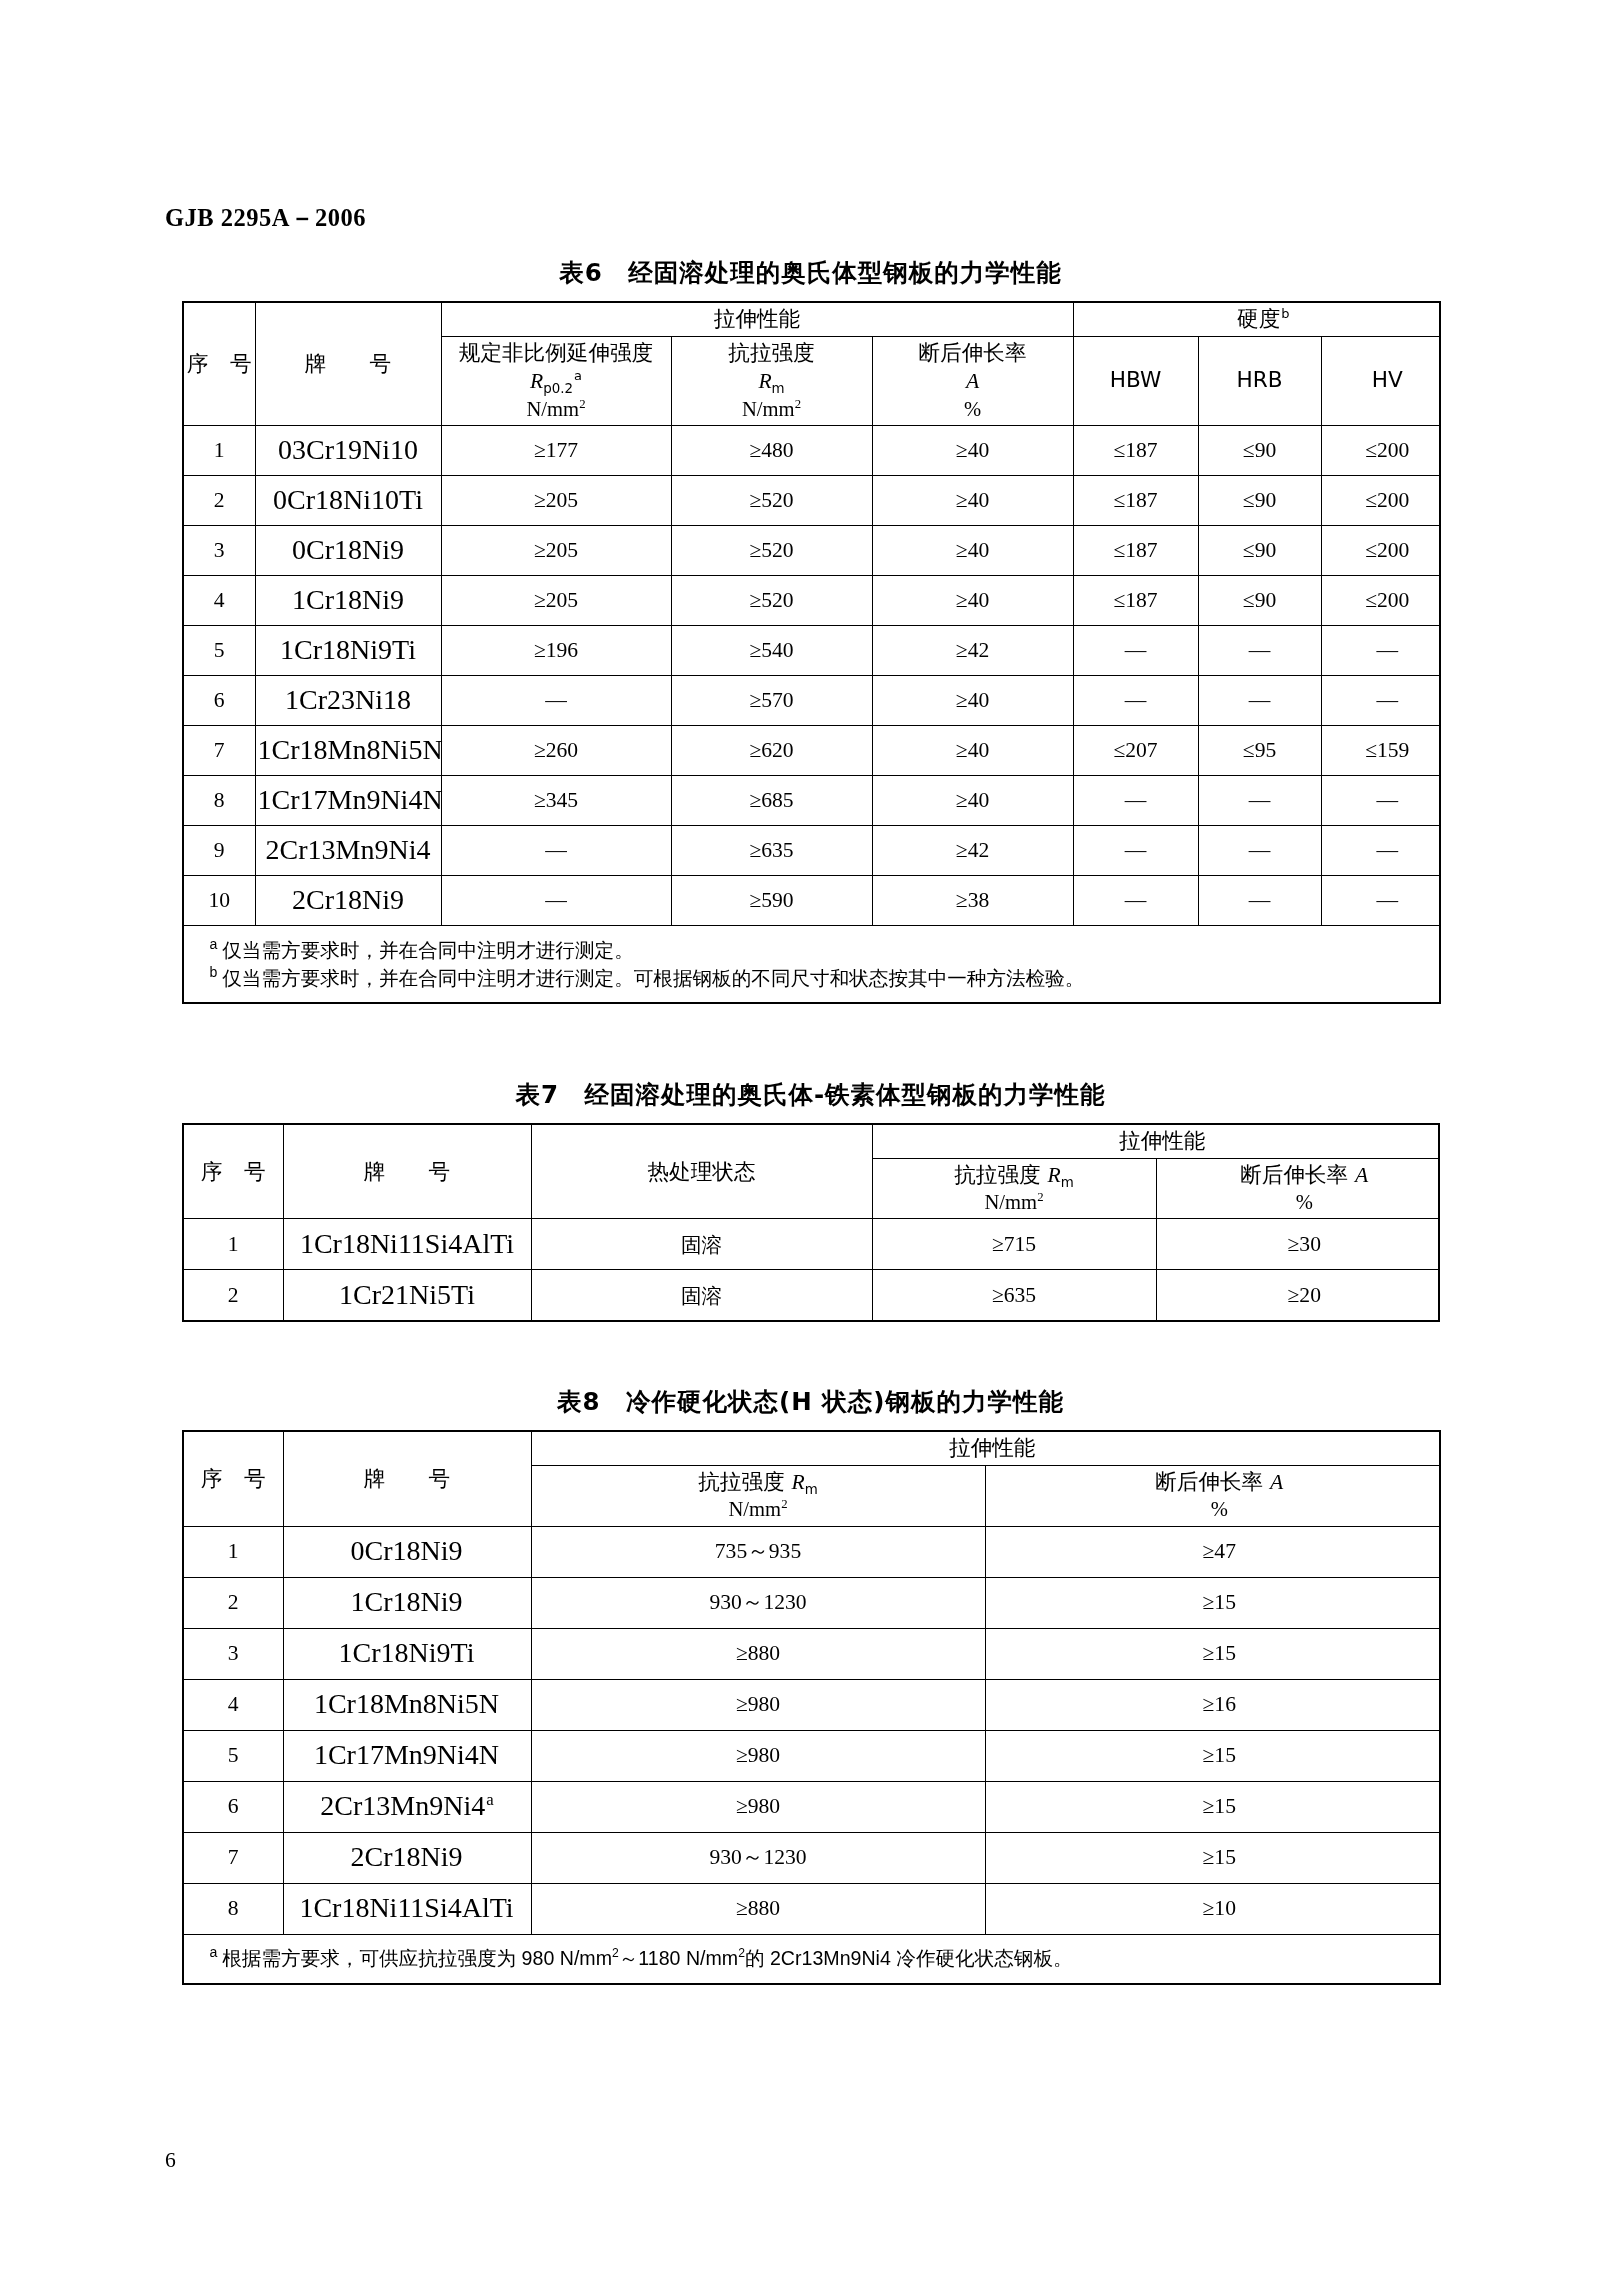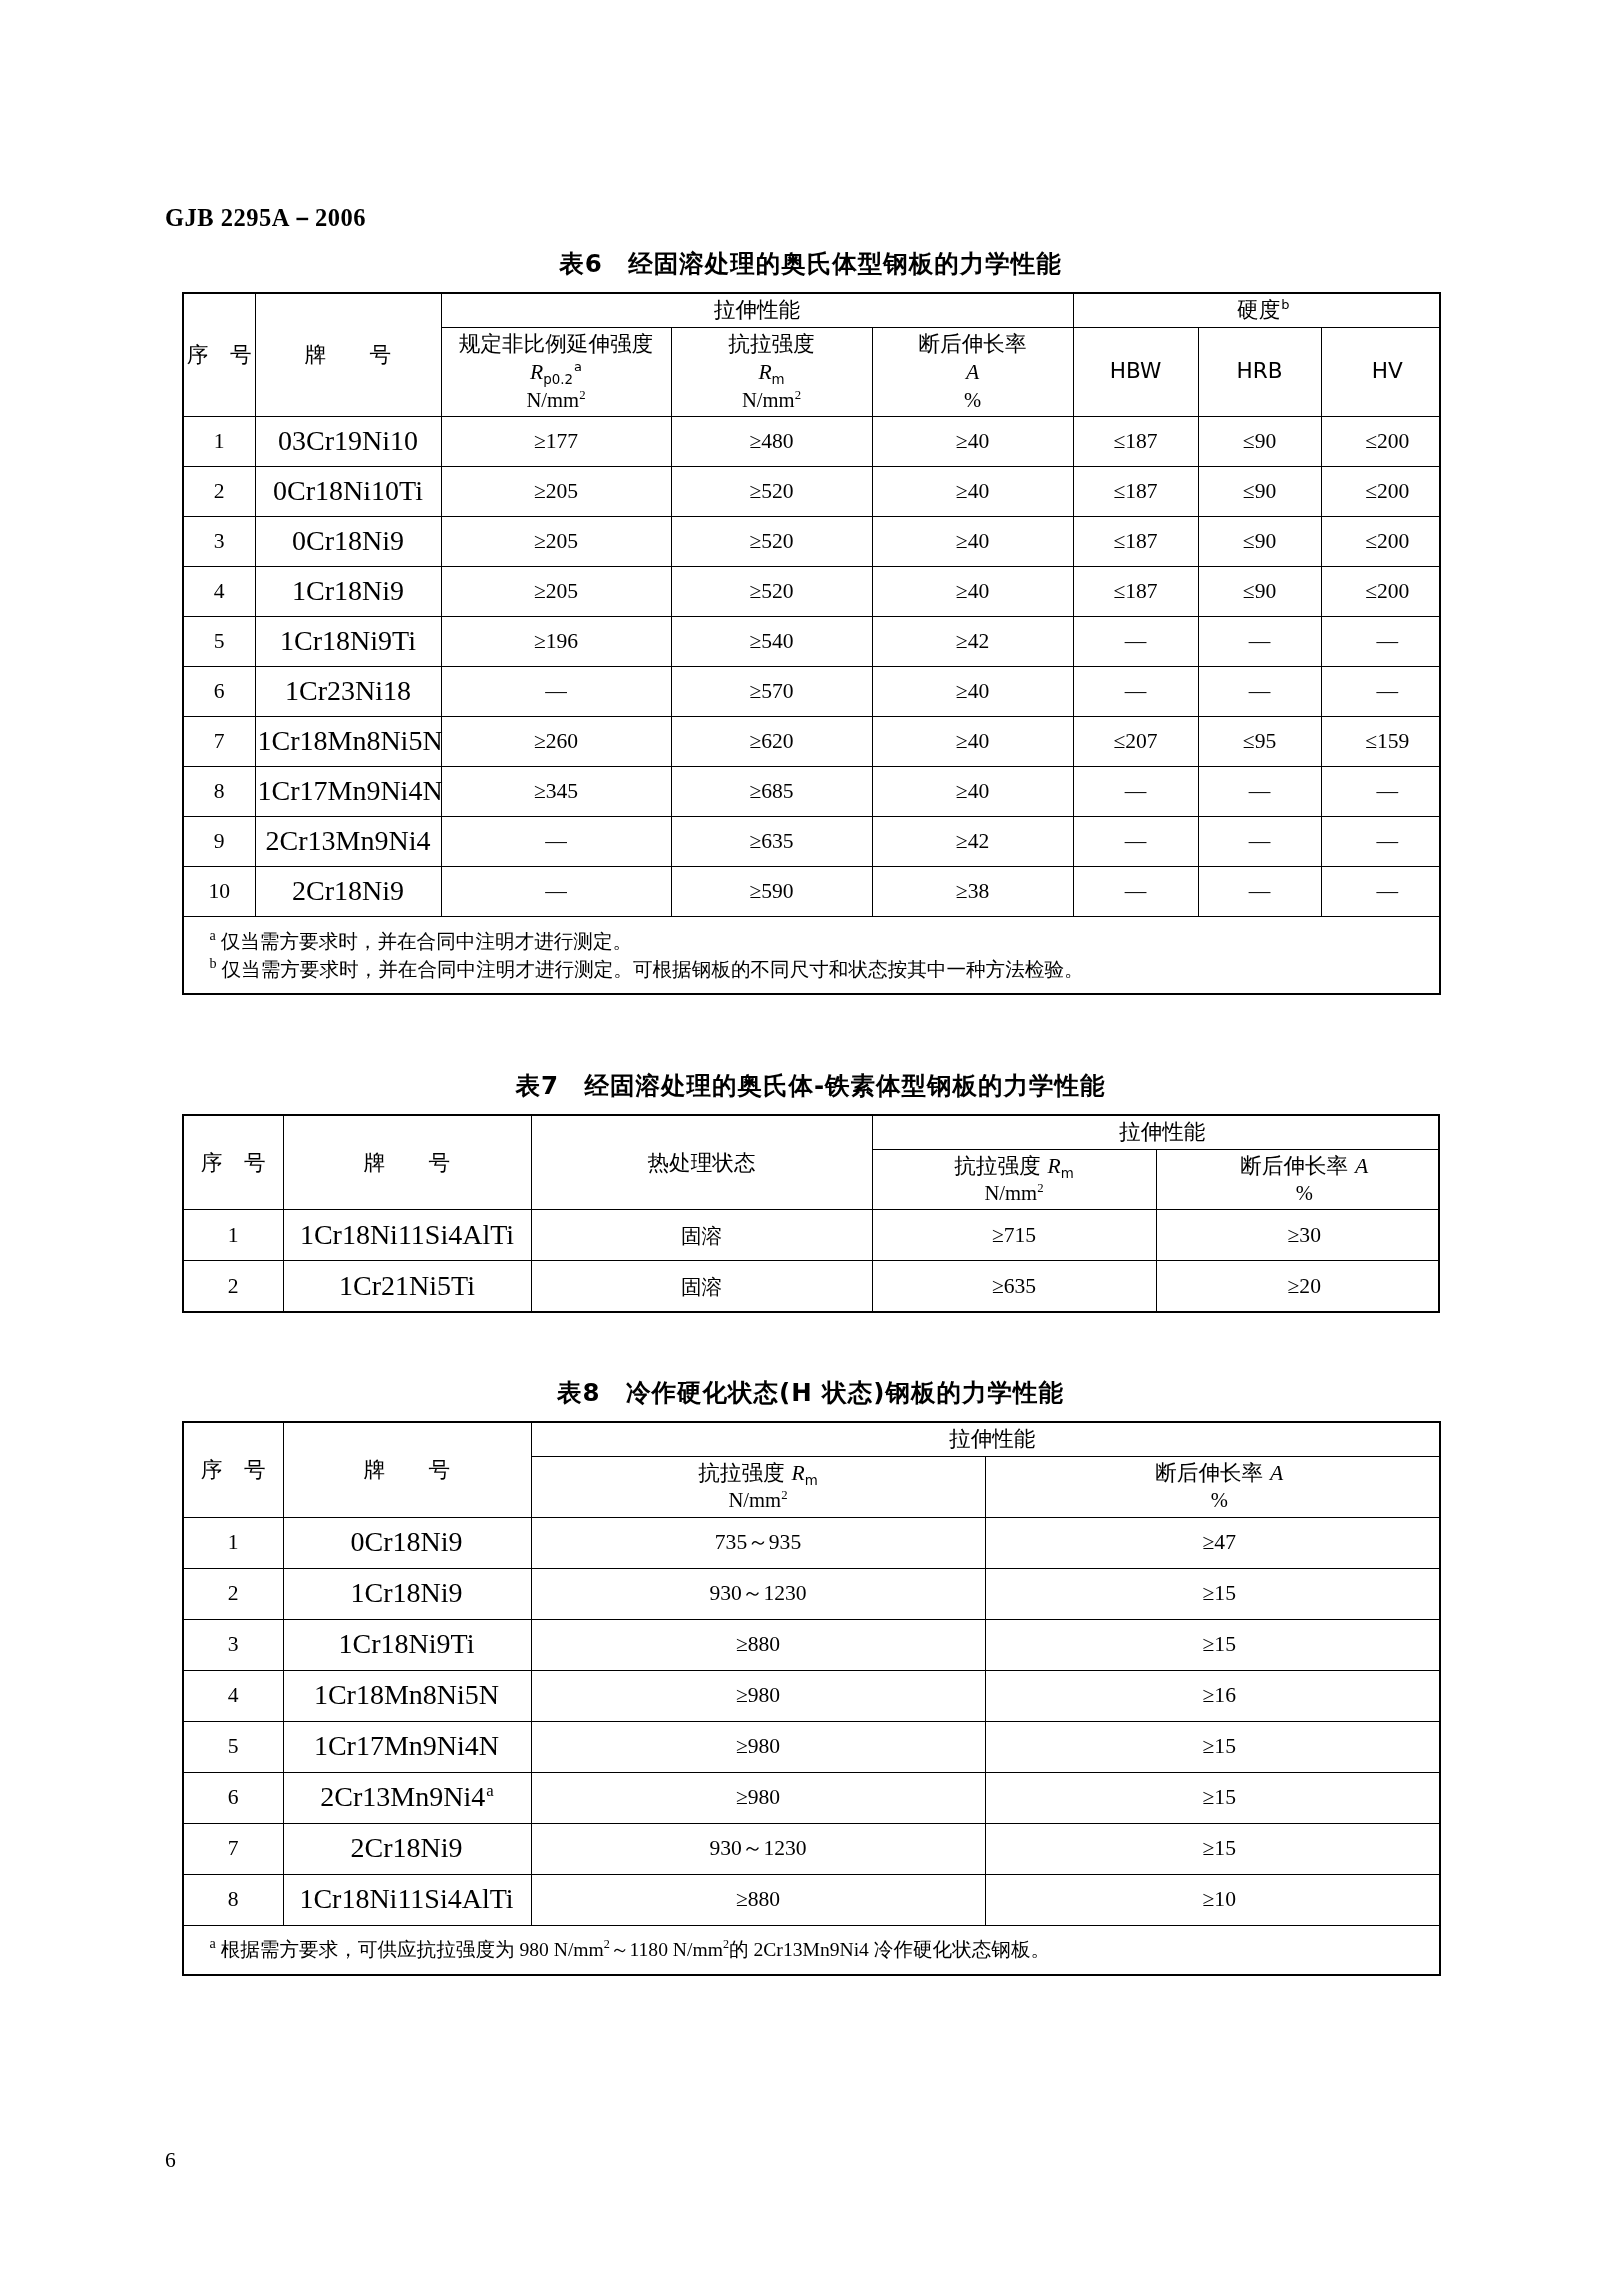--- a/index.html
+++ b/index.html
@@ -33,21 +33,21 @@
   .page-number {
     position: absolute;
     left: 165px;
     top: 2148px;
     font-size: 21.6px;
     font-family: "Liberation Serif", "DejaVu Serif", serif;
   }
   .content {
     position: absolute;
     left: 182px;
-    top: 249px;
+    top: 258px;
     width: 1257px;
   }
   .table-title {
     text-align: center;
     font-weight: bold;
     font-size: 24.5px;
     font-family: "DejaVu Sans", "Liberation Sans", sans-serif;
     letter-spacing: 1px;
     margin: 0 0 13.7px 0;
     line-height: 1.2;
@@ -95,21 +95,21 @@
   .unit { font-family: "Liberation Serif", "DejaVu Serif", serif; font-size: 20.6px; }
 
   .hdr-line { display: block; }
 
   td.hrow { height: 46px; }
   td.hrow-t6 { height: 45px; }
 
   .note-cell {
     text-align: left !important;
     padding: 8.8px 0 10.8px 25.5px !important;
-    font-family: Liberation Serif, serif;
+    font-family: Liberation Sans, sans-serif;
     font-size: 19.6px;
     line-height: 1.55;
   }
   .note-line { display: block; white-space: nowrap; }
   .note-mark { font-size: 0.72em; vertical-align: super; padding-right: 4.9px; }
 </style>
 </head>
 <body>
 
 <div class="page">

